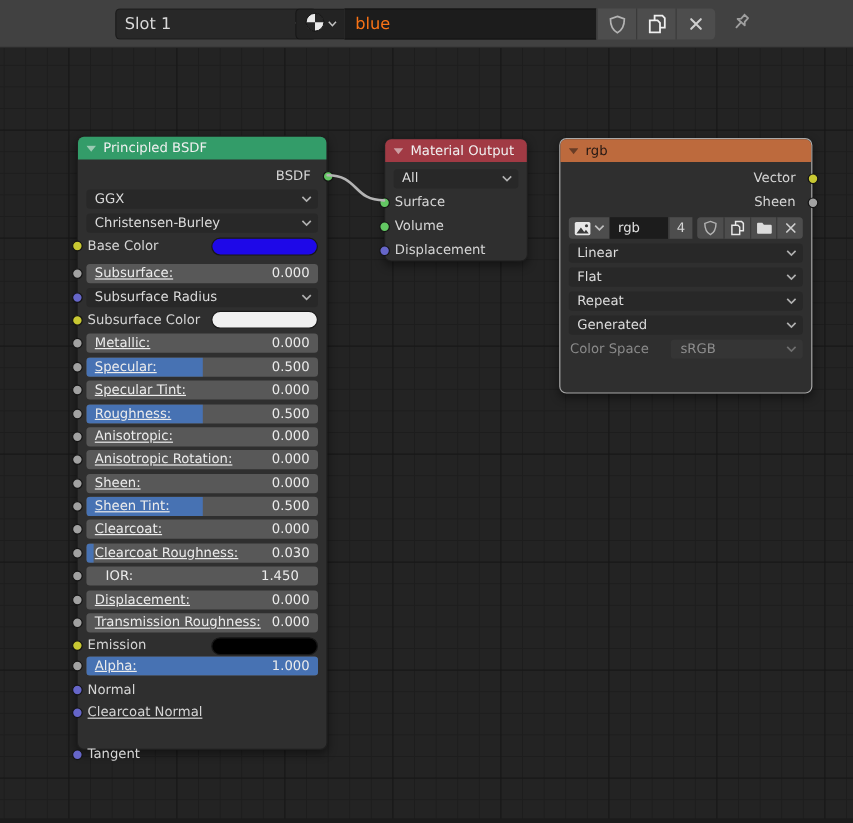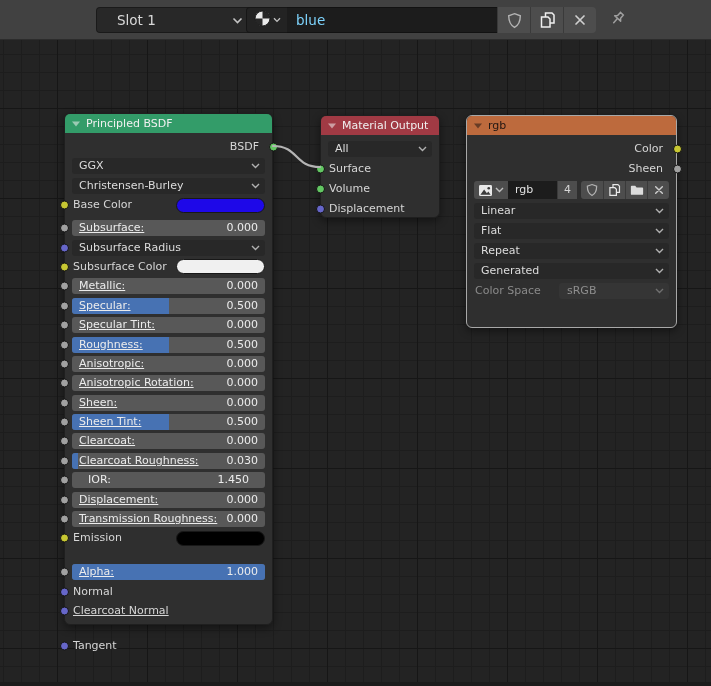--- a/index.html
+++ b/index.html
@@ -23,33 +23,33 @@
   .bottom-strip{position:absolute;left:0;right:0;bottom:0;height:4px;background:#1b1b1b;z-index:4;}
   
   .topbar{
     position:absolute;left:0;top:0;width:711px;height:39px;background:#414141;
     border-bottom:1px solid #2c2c2c;display:flex;align-items:center;z-index:5;
     font-size:13.5px;color:#d9d9d9;
   }
   .slot-select{
     position:absolute;left:96px;top:7px;width:168px;height:26px;background:#282828;
     border:1px solid rgba(0,0,0,.35);border-radius:4px;display:flex;align-items:center;
-    padding:0 20px;box-sizing:border-box;cursor:pointer;
+    padding:0 7px;box-sizing:border-box;cursor:pointer;
   }
   .slot-select .lbl{flex:1;}
   .chev{display:flex;align-items:center;color:#c3c3c3;}
   .chev svg{display:block;}
   .mat-group{position:absolute;left:246px;top:7px;height:26px;display:flex;}
   .mat-browse{
     width:41px;height:26px;background:#232323;border-radius:4px 0 0 4px;
     display:flex;align-items:center;justify-content:center;gap:2px;cursor:pointer;
     border:1px solid rgba(0,0,0,.35);border-right:none;box-sizing:border-box;
   }
   .mat-name{
-    width:210px;height:26px;background:#1c1c1c;color:#7dd3fc;display:flex;align-items:center;
+    width:210px;height:26px;background:#1c1c1c;color:#f97316;display:flex;align-items:center;
     padding:0 9px;box-sizing:border-box;border-top:1px solid rgba(0,0,0,.35);
     border-bottom:1px solid rgba(0,0,0,.35);cursor:text;
   }
   .tb-btn{
     width:33px;height:26px;background:#4d4d4d;display:flex;align-items:center;justify-content:center;
     color:#b9b9b9;cursor:pointer;border-left:1px solid #3a3a3a;box-sizing:border-box;
   }
   .tb-btn:last-child{border-radius:0 4px 4px 0;}
   .tb-btn svg{display:block;}
   .pin{position:absolute;left:604px;top:8px;width:26px;height:24px;display:flex;align-items:center;justify-content:center;color:#9f9f9f;cursor:pointer;}
@@ -269,21 +269,21 @@
           </div>
           <div class="socket in" style="background: rgb(161, 161, 161);"></div>
         </div>
         <div class="row" style="margin-bottom: 3.4px;">
           <div class="widget w-slider">
             <span class="t">Transmission Roughness:</span>
             <span class="v">0.000</span>
           </div>
           <div class="socket in" style="background: rgb(161, 161, 161);"></div>
         </div>
-        <div class="row r-color" style="margin-bottom: 18px;">
+        <div class="row r-color" style="margin-bottom: 1px;">
           <span class="lab">Emission</span>
           <div class="swatch" style="background: rgb(0, 0, 0);"></div>
           <div class="socket in" style="background: rgb(200, 200, 50);"></div>
         </div>
         <div class="row" style="margin-bottom: 3.4px;">
           <div class="widget w-slider">
             <div class="fill" style="width: 100%; background: rgb(71, 114, 179);"></div>
             <span class="t">Alpha:</span>
             <span class="v">1.000</span>
           </div>
@@ -322,21 +322,21 @@
     <div class="node selected" style="left: 466px; top: 115px; width: 211px; height: 213px;">
       <div class="node-header" style="background: rgb(189, 106, 61); color: rgb(35, 23, 19);">
         <span class="tri">
           <svg width="8" height="6" viewBox="0 0 8 6">
             <polygon points="0,0.5 8,0.5 4,5.5" fill="currentColor"></polygon>
           </svg>
         </span>
         <span>rgb</span>
       </div>
       <div class="node-content">
-        <div class="row r-output" style="margin-bottom: 4px;"><span>Color</span><div class="socket out" style="background: rgb(200, 200, 50);"></div></div>
+        <div class="row r-output" style="margin-bottom: 4px;"><span>Vector</span><div class="socket out" style="background: rgb(200, 200, 50);"></div></div>
         <div class="row r-output" style="margin-bottom: 4px;"><span>Sheen</span><div class="socket out" style="background: rgb(161, 161, 161);"></div></div>
         <div class="row r-datablock" style="margin-bottom: 4px;">
           <div class="db-seg db-imgbtn">
             <span style="display: flex; align-items: center;">
               <svg width="15" height="13" viewBox="0 0 16 14">
                 <rect x="1" y="1" width="14" height="12" rx="1.5" fill="#e8e8e8"></rect>
                 <path d="M2.5 11.5 L6.5 6 L9.5 10 L11 8 L13.5 11.5 Z" fill="#3a3a3a"></path>
                 <circle cx="11.5" cy="4.5" r="1.4" fill="#3a3a3a"></circle>
               </svg>
             </span>

